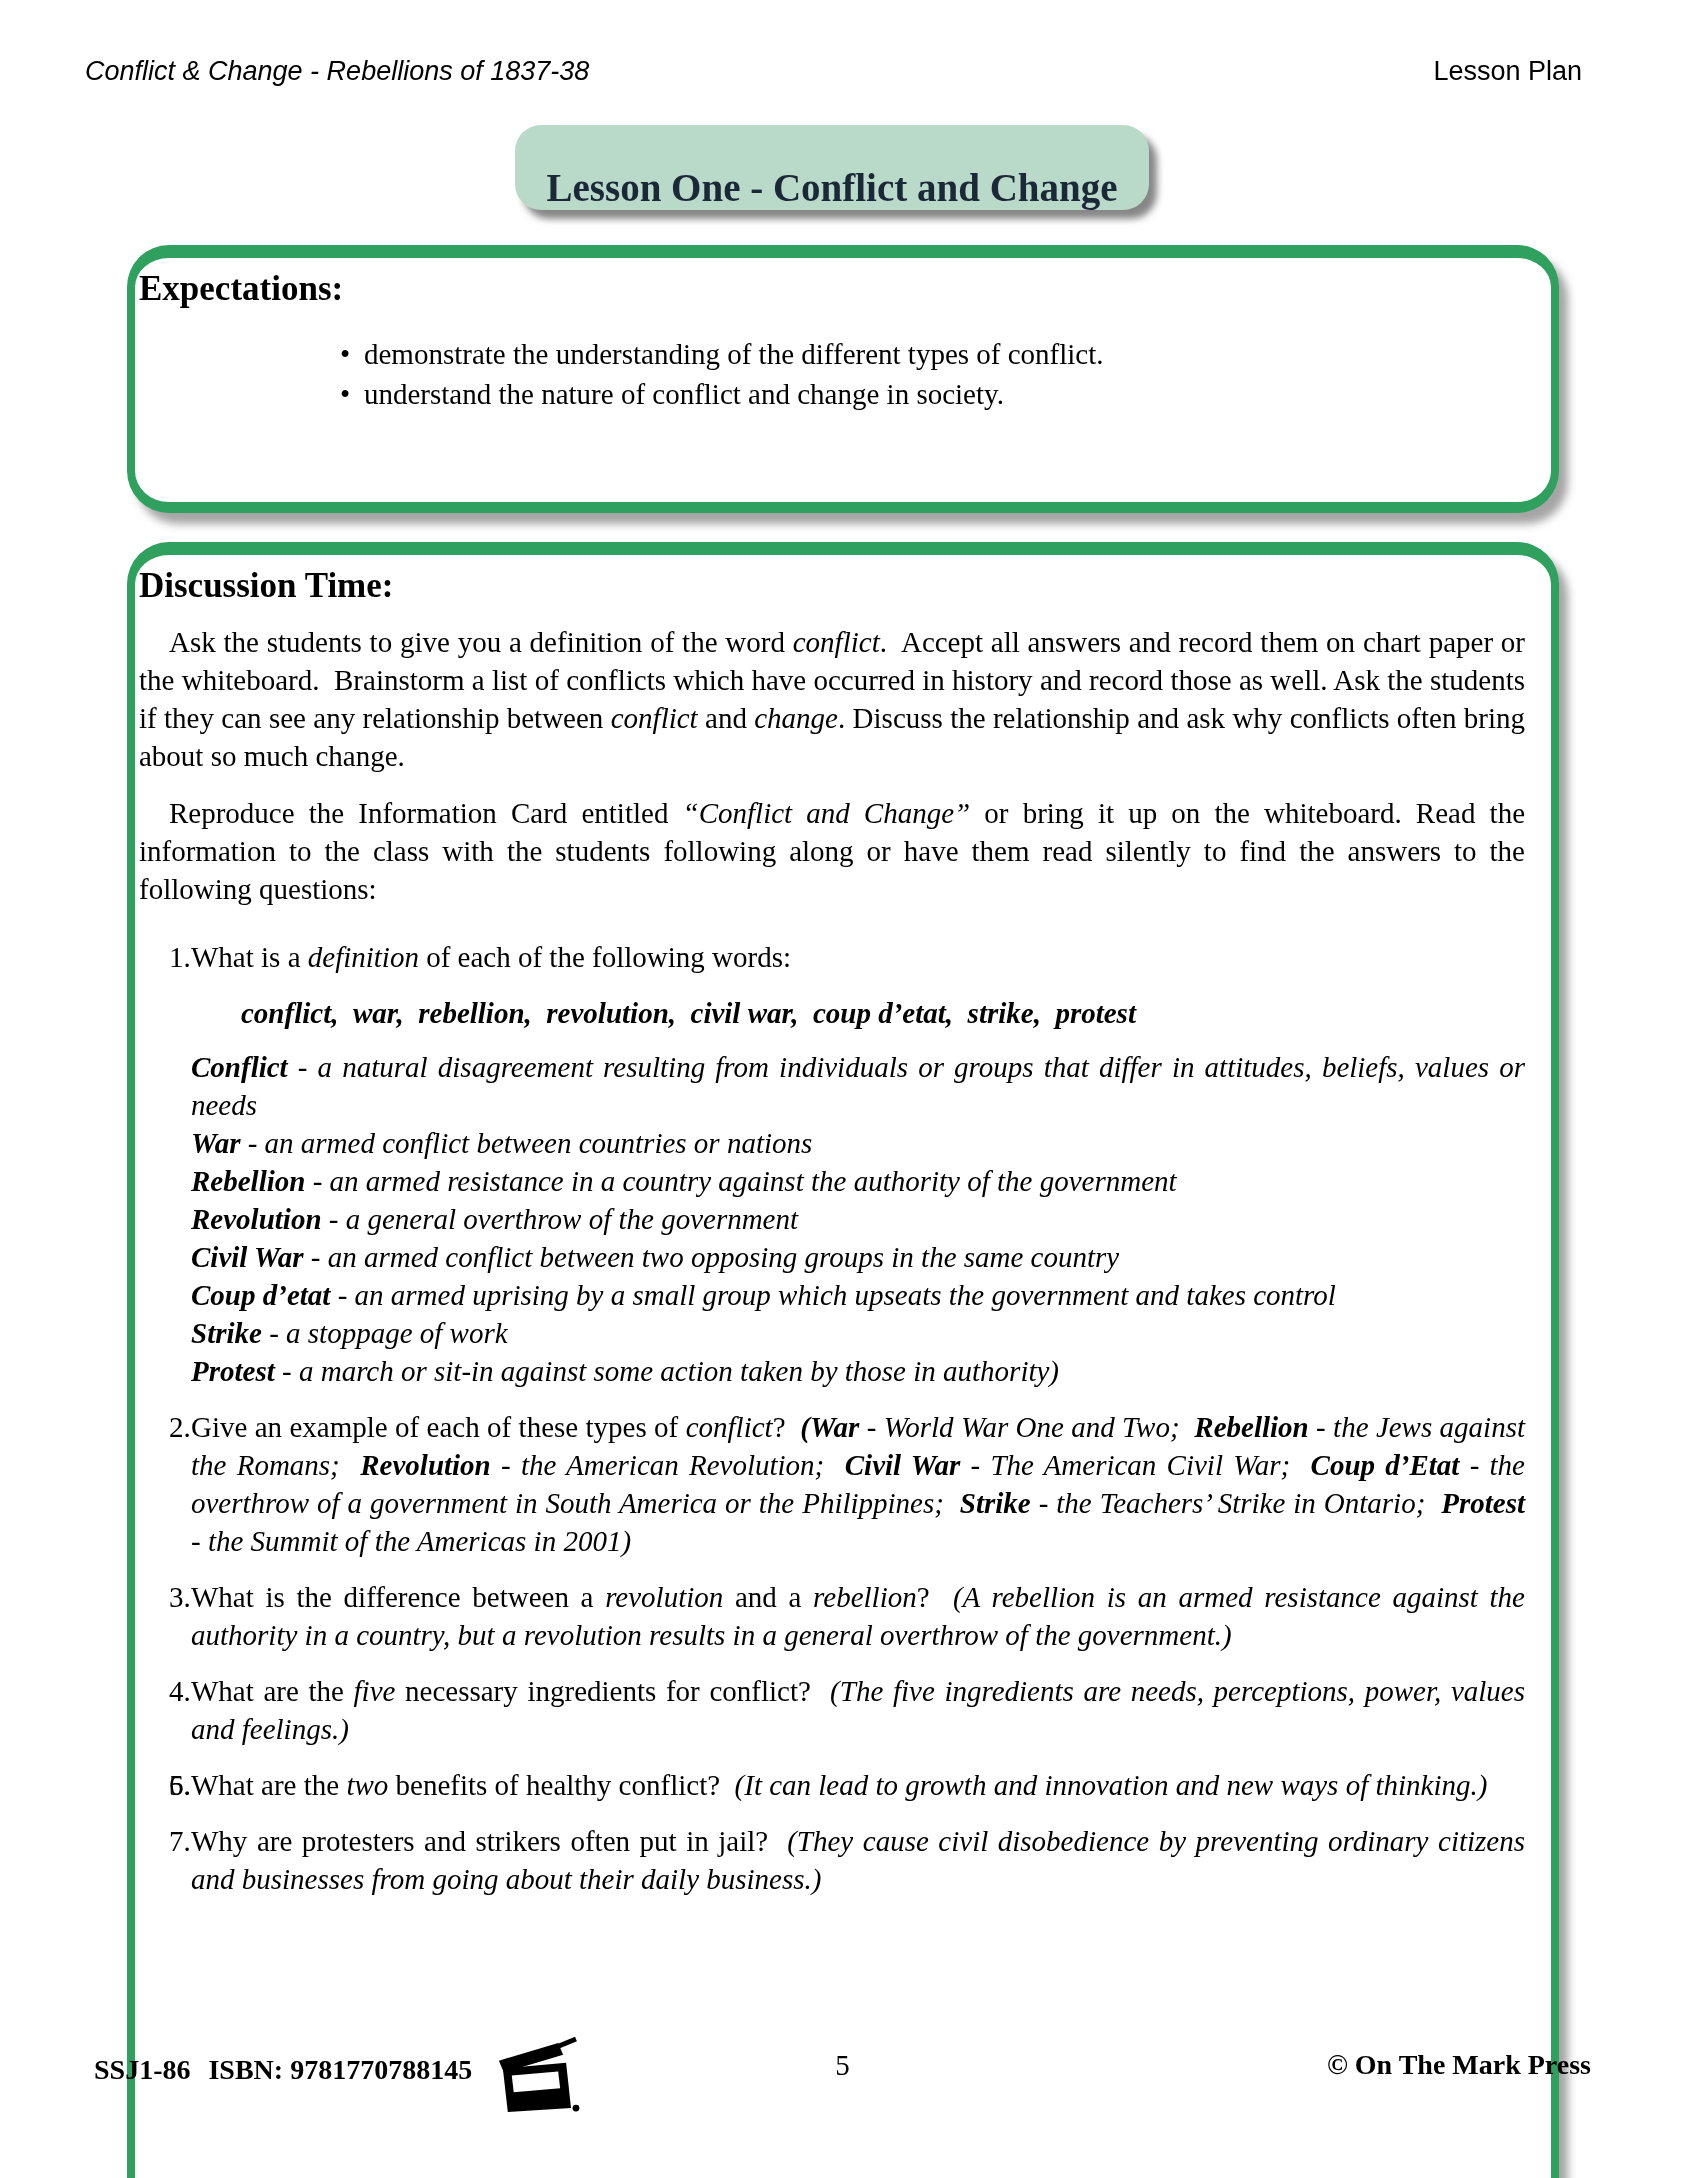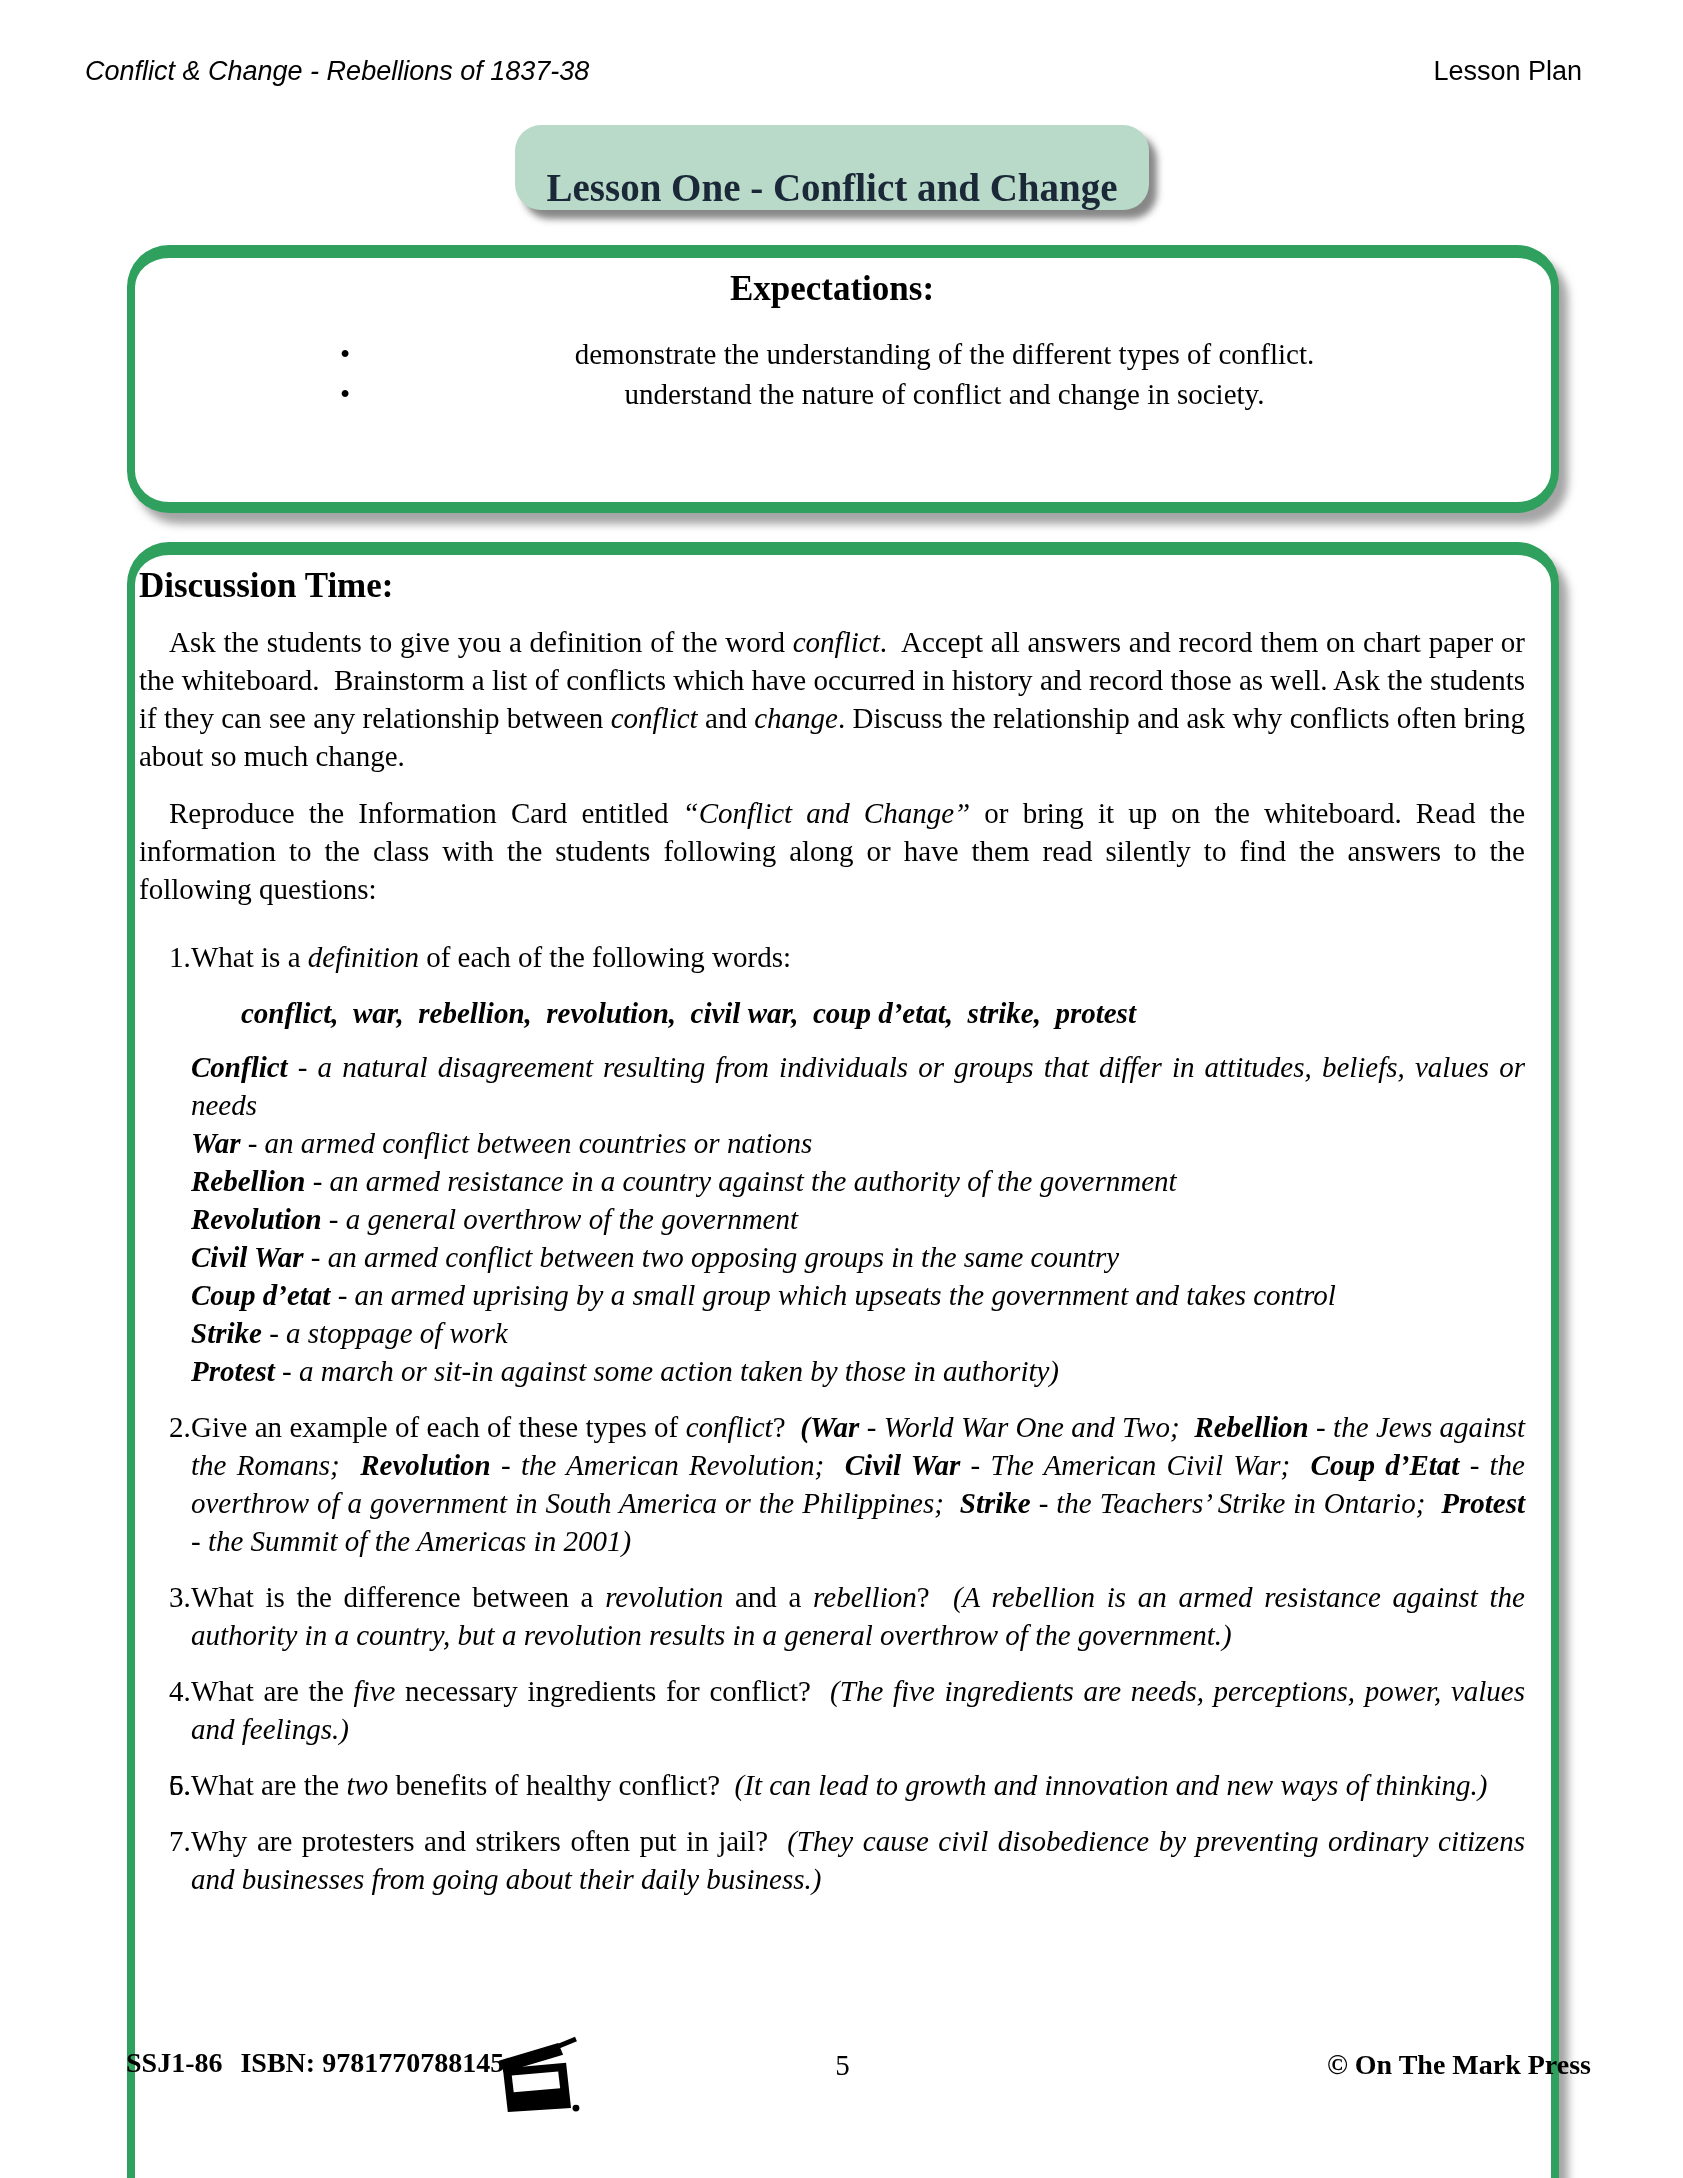--- a/index.html
+++ b/index.html
@@ -25,21 +25,21 @@
     box-shadow:8px 9px 7px rgba(95,95,95,.75);
     display:flex;align-items:flex-end;justify-content:center;
   }
   .banner-title{font-size:39px;font-weight:bold;color:var(--banner-text);}
   .panel{
     position:absolute;left:127px;width:1432px;background:#fff;
     border:8px solid var(--green);border-top-width:13px;border-bottom-width:11px;
     border-radius:42px;box-shadow:9px 11px 8px rgba(105,105,105,.6);
     overflow:hidden;
   }
-  .panel-exp{top:245px;height:268px;text-align:center;}
+  .panel-exp{top:245px;height:268px;}
   .panel-disc{top:542px;height:1762px;}
   .panel-inner{padding:10px 26px 0 4px;font-size:29px;line-height:38px;}
   .panel-heading{margin:0;font-size:35px;line-height:42px;font-weight:bold;}
   .exp-intro{margin:8px 0 0 30px;line-height:40px;}
   .bullet-list{margin:24px 0 0 0;padding:0;list-style:none;line-height:40px;}
   .bullet-item{position:relative;padding-left:225px;}
   .bullet-item::before{content:"\2022";position:absolute;left:201px;}
   .para{margin:16px 0 0 0;text-indent:30px;text-align:justify;white-space:pre-wrap;}
   .para + .para{margin-top:19px;}
   .q-list{margin:30px 0 0 0;padding:0;list-style:none;}
@@ -48,21 +48,21 @@
   .word-line{margin:18px 0 16px 50px;font-weight:bold;font-style:italic;text-align:left;text-indent:0;}
   .defs{margin:0;}
   .def-line{text-align:justify;white-space:pre-wrap;}
   .s-n{font-style:normal;font-weight:normal;}
   .s-i{font-style:italic;}
   .s-bi{font-weight:bold;font-style:italic;}
   .page-footer{
     position:absolute;top:2035px;left:94px;width:1497px;height:89px;
     font-size:28px;font-weight:bold;
   }
-  .footer-code{position:absolute;left:0;top:12px;white-space:pre;margin-left:32px;}
+  .footer-code{position:absolute;left:0;top:19px;white-space:pre;}
   .footer-isbn{margin-left:18px;}
   .publisher-logo{position:absolute;left:391px;top:0px;}
   .page-num{position:absolute;left:0;top:14px;width:100%;text-align:center;font-weight:normal;font-size:29px;}
   .footer-copy{position:absolute;right:0;top:14px;}
 </style>
 </head>
 <body>
 
 <div class="page-header">
   <span class="book-title">Conflict &amp; Change - Rebellions of 1837-38</span>

